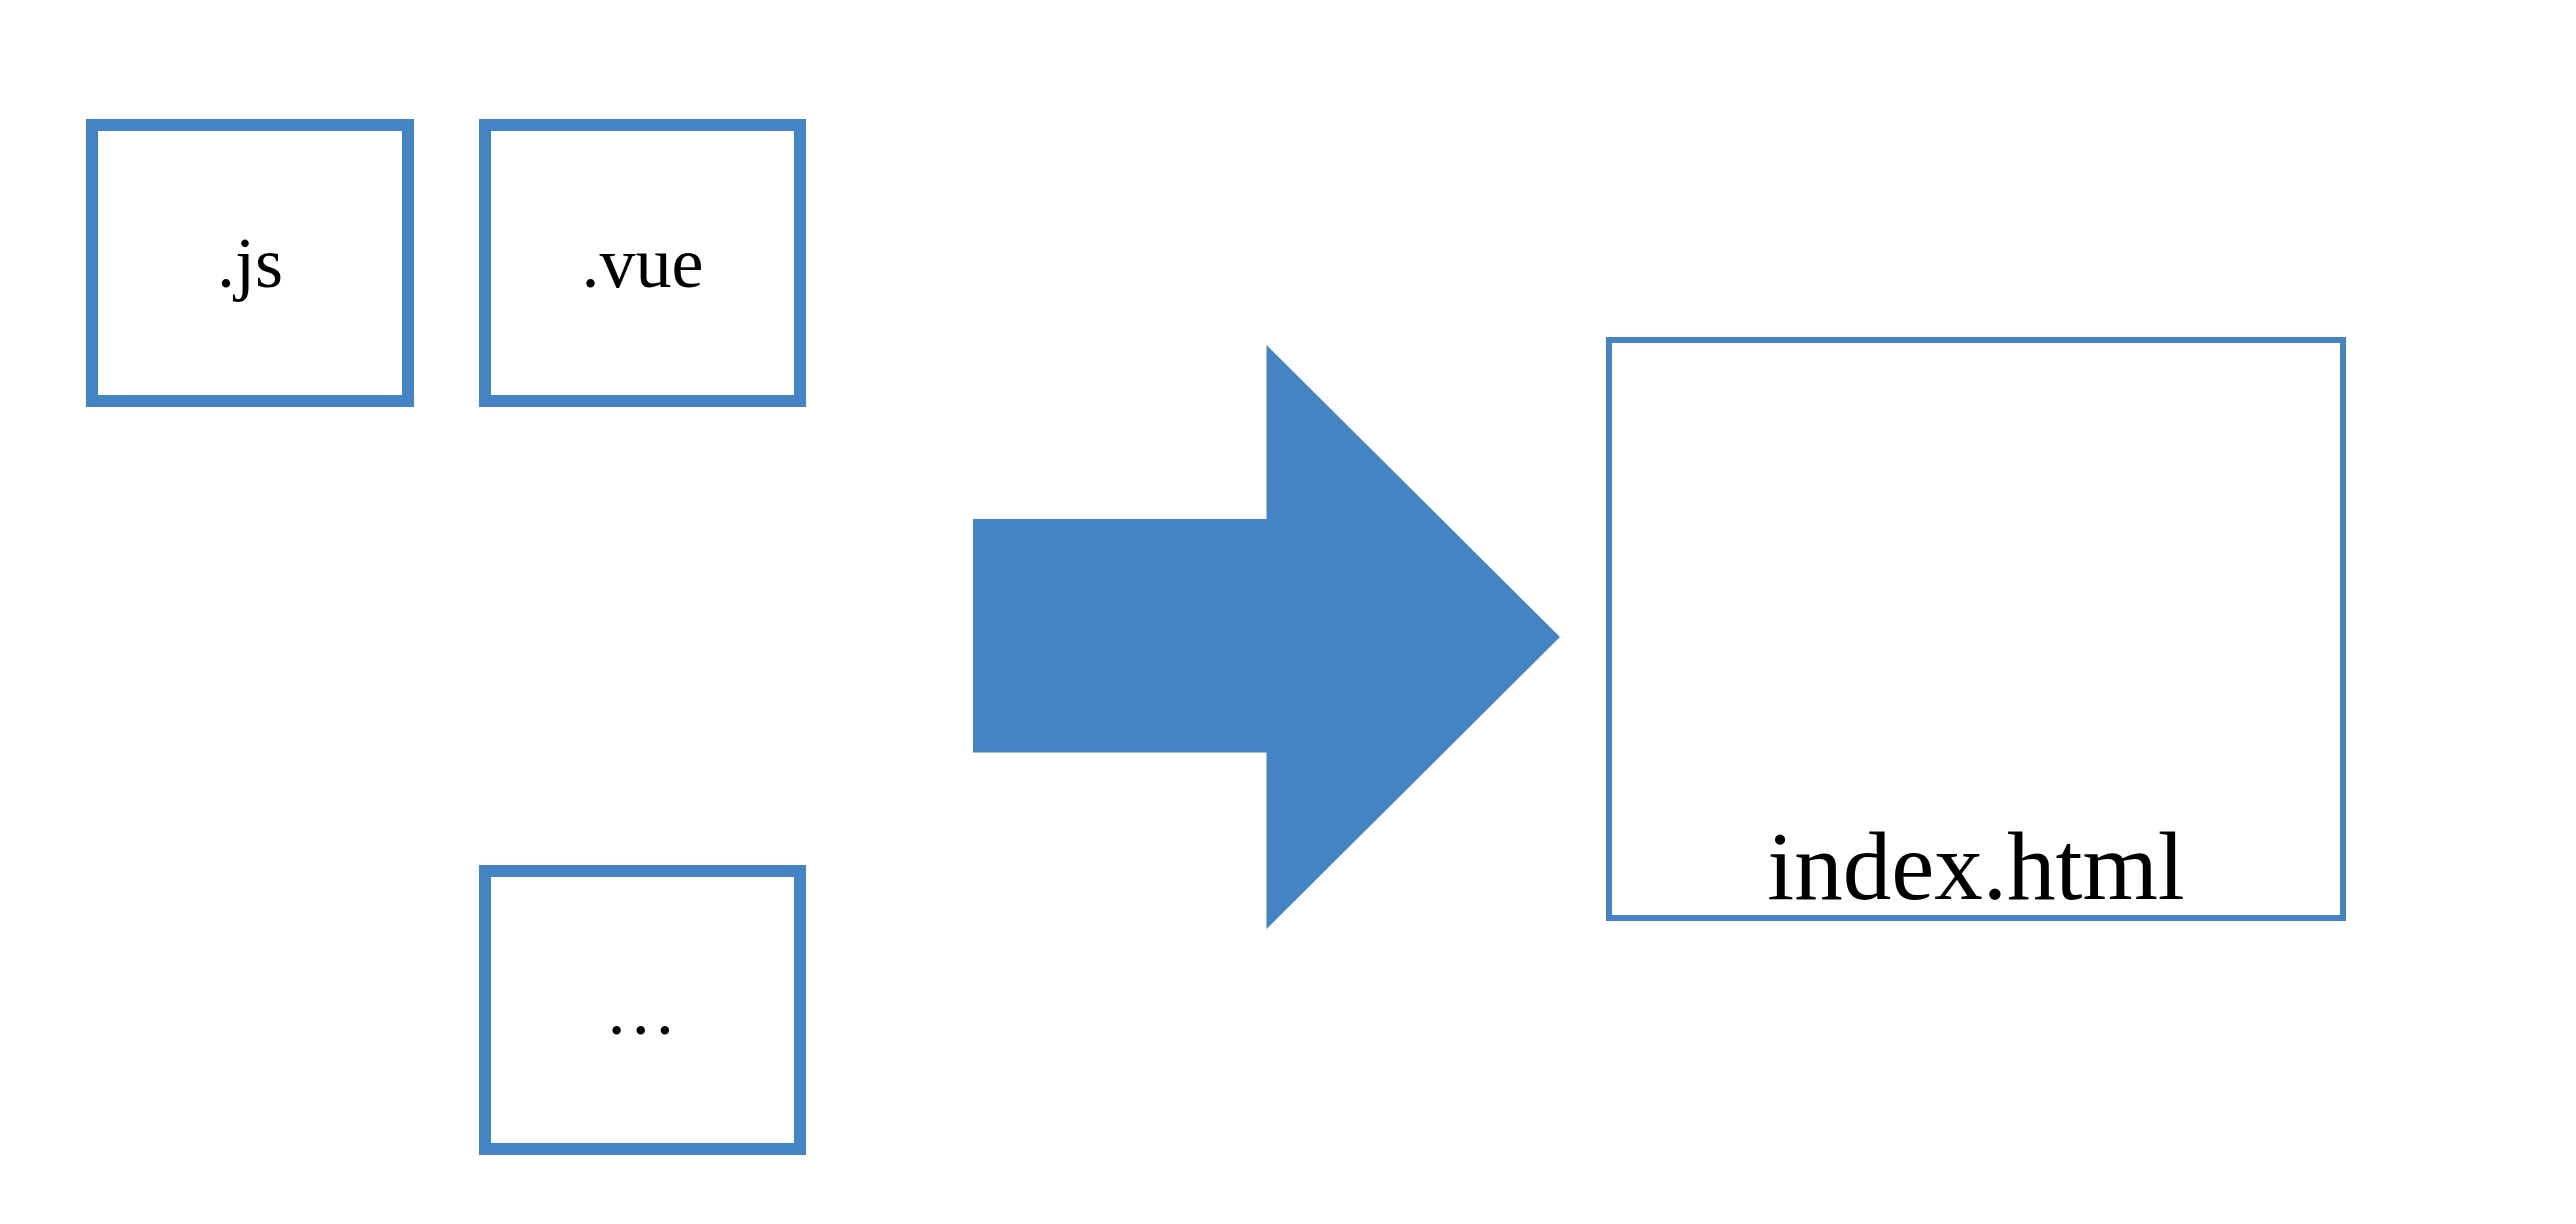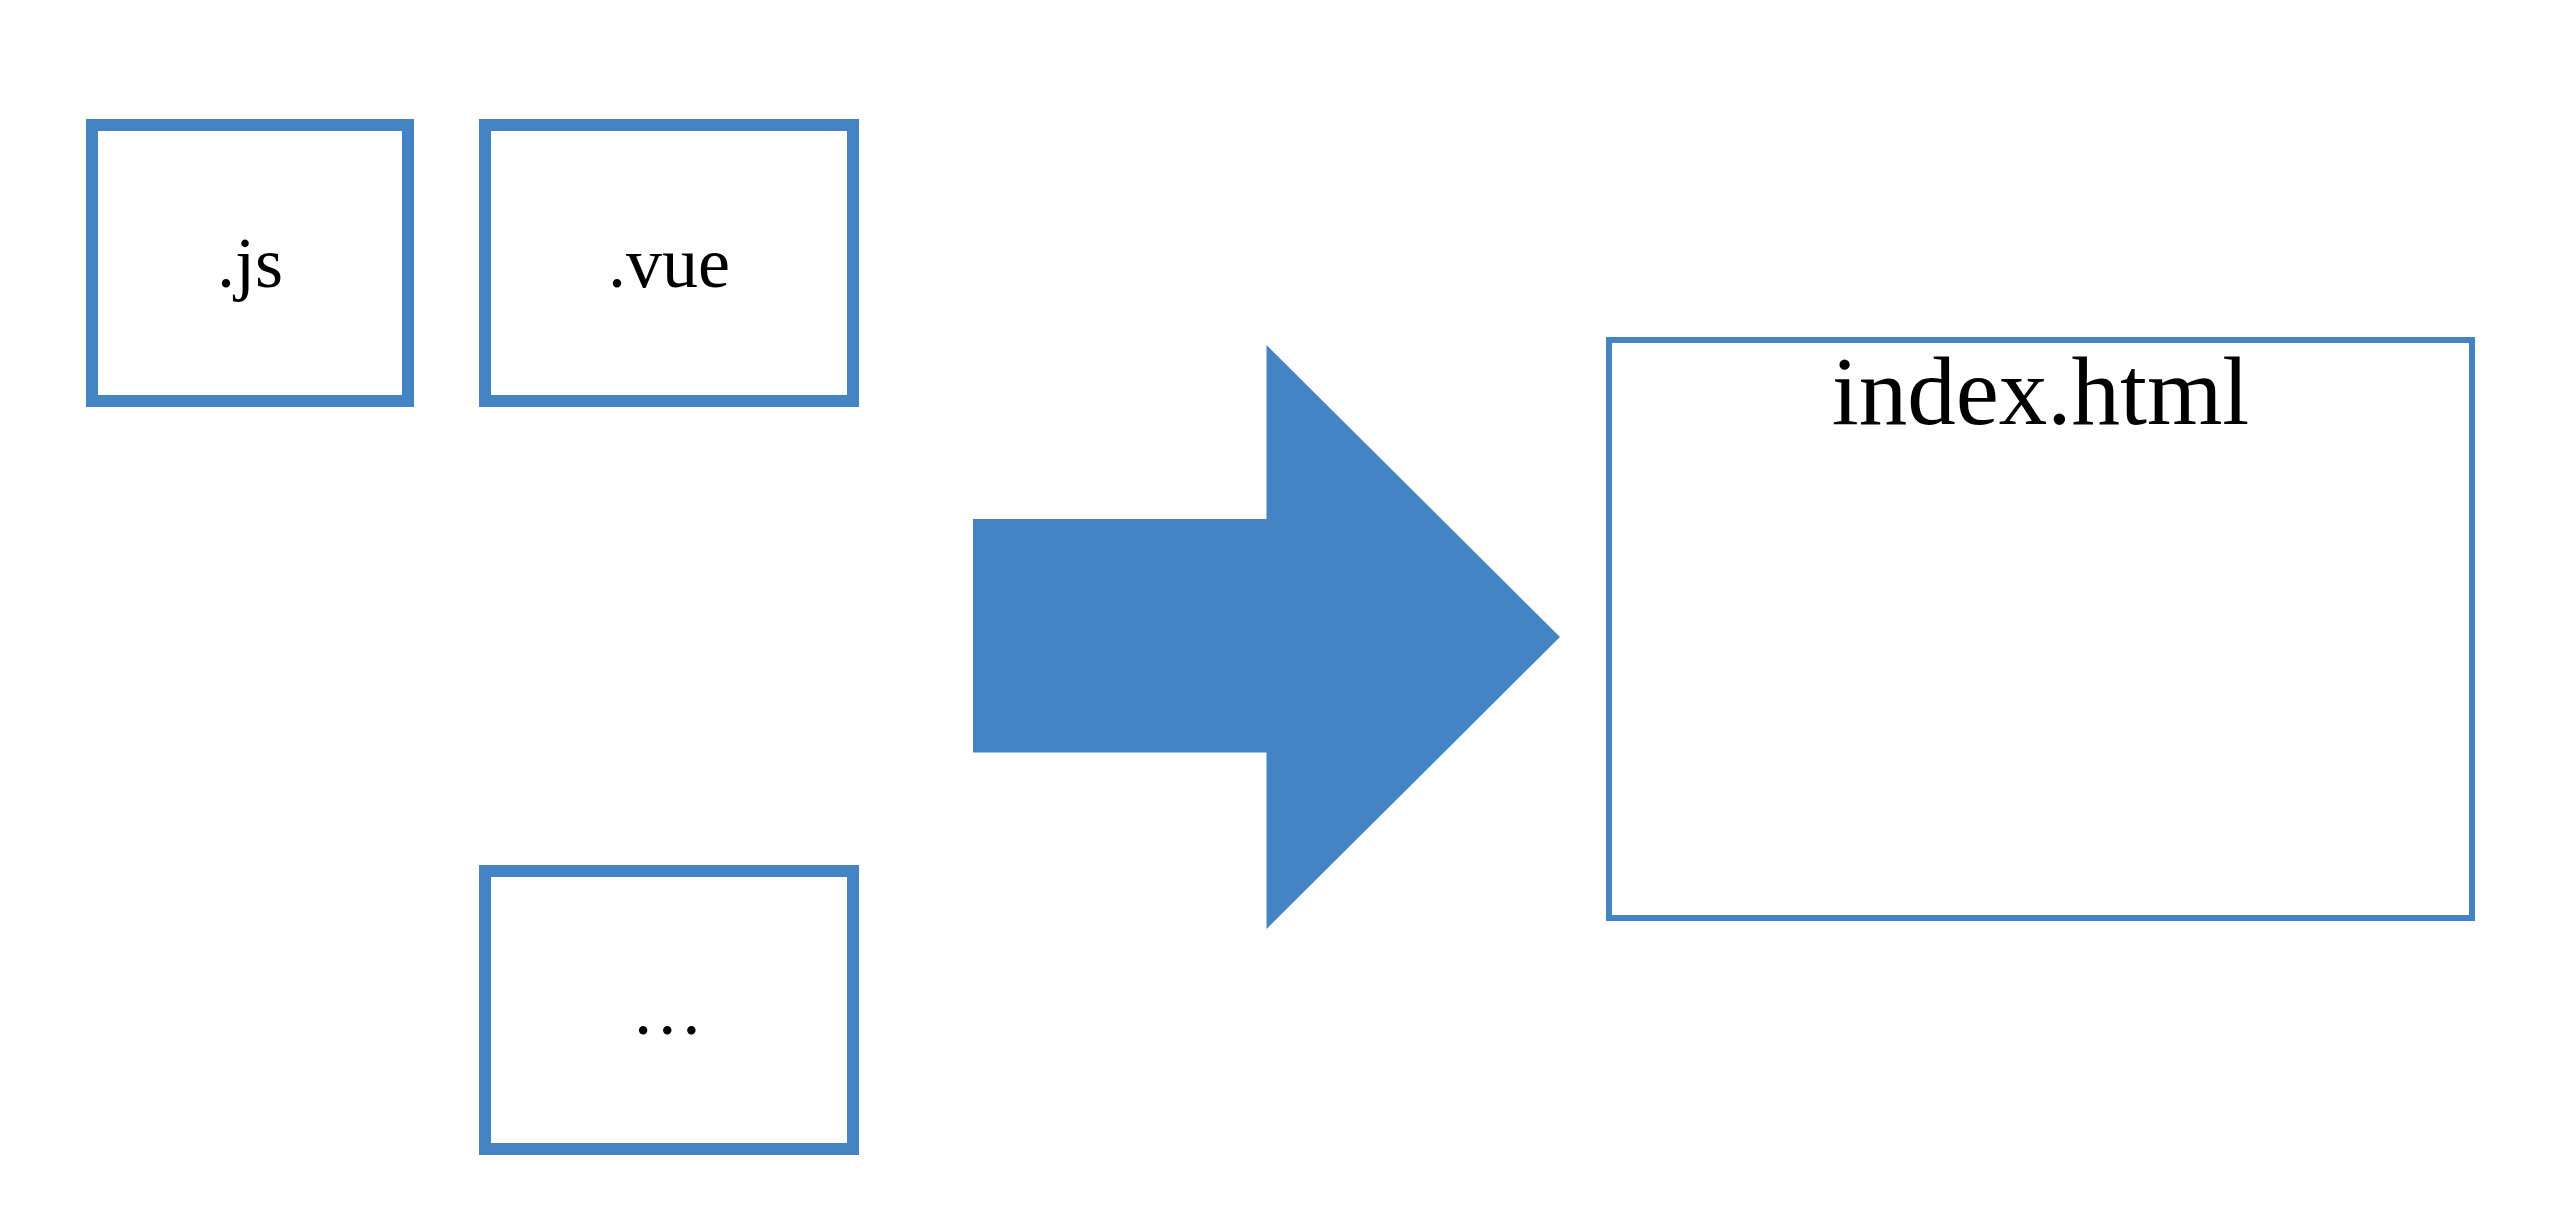--- a/index.html
+++ b/index.html
@@ -39,44 +39,44 @@
   }
   .size-lg  { font-size: 72px; }
   .size-sm  { font-size: 31px;  }
   .size-dots{ font-size: 72px; letter-spacing: 3.7px; }
 
   
   .r1 { top: 119px;  height: 288px; }
   .r2 { top: 494px;  height: 285px; }
   .r3 { top: 865px; height: 290px; }
   .c1 { left: 86px; width: 328px; }
-  .c2 { left: 479px; width: 380px; }
+  .c2 { left: 479px; width: 327px; }
 
   
   #arrow {
     position: absolute;
     left: 973px;
     top: 345px;
     width: 587px;
     height: 584px;
   }
   #arrow svg { display: block; width: 100%; height: 100%; }
 
   
   #output-box {
     position: absolute;
     box-sizing: border-box;
     left: 1606px;
     top: 337px;
-    width: 869px;
+    width: 740px;
     height: 584px;
     background: #ffffff;
     border: 6.7px solid #4484c4;
     display: flex;
-    align-items: flex-start;
+    align-items: flex-end;
     justify-content: center;
   }
   #output-label {
     font-family: "Liberation Serif", serif;
     font-size: 97px;
     color: #000000;
     line-height: 1;
     white-space: nowrap;
   }
 </style>

